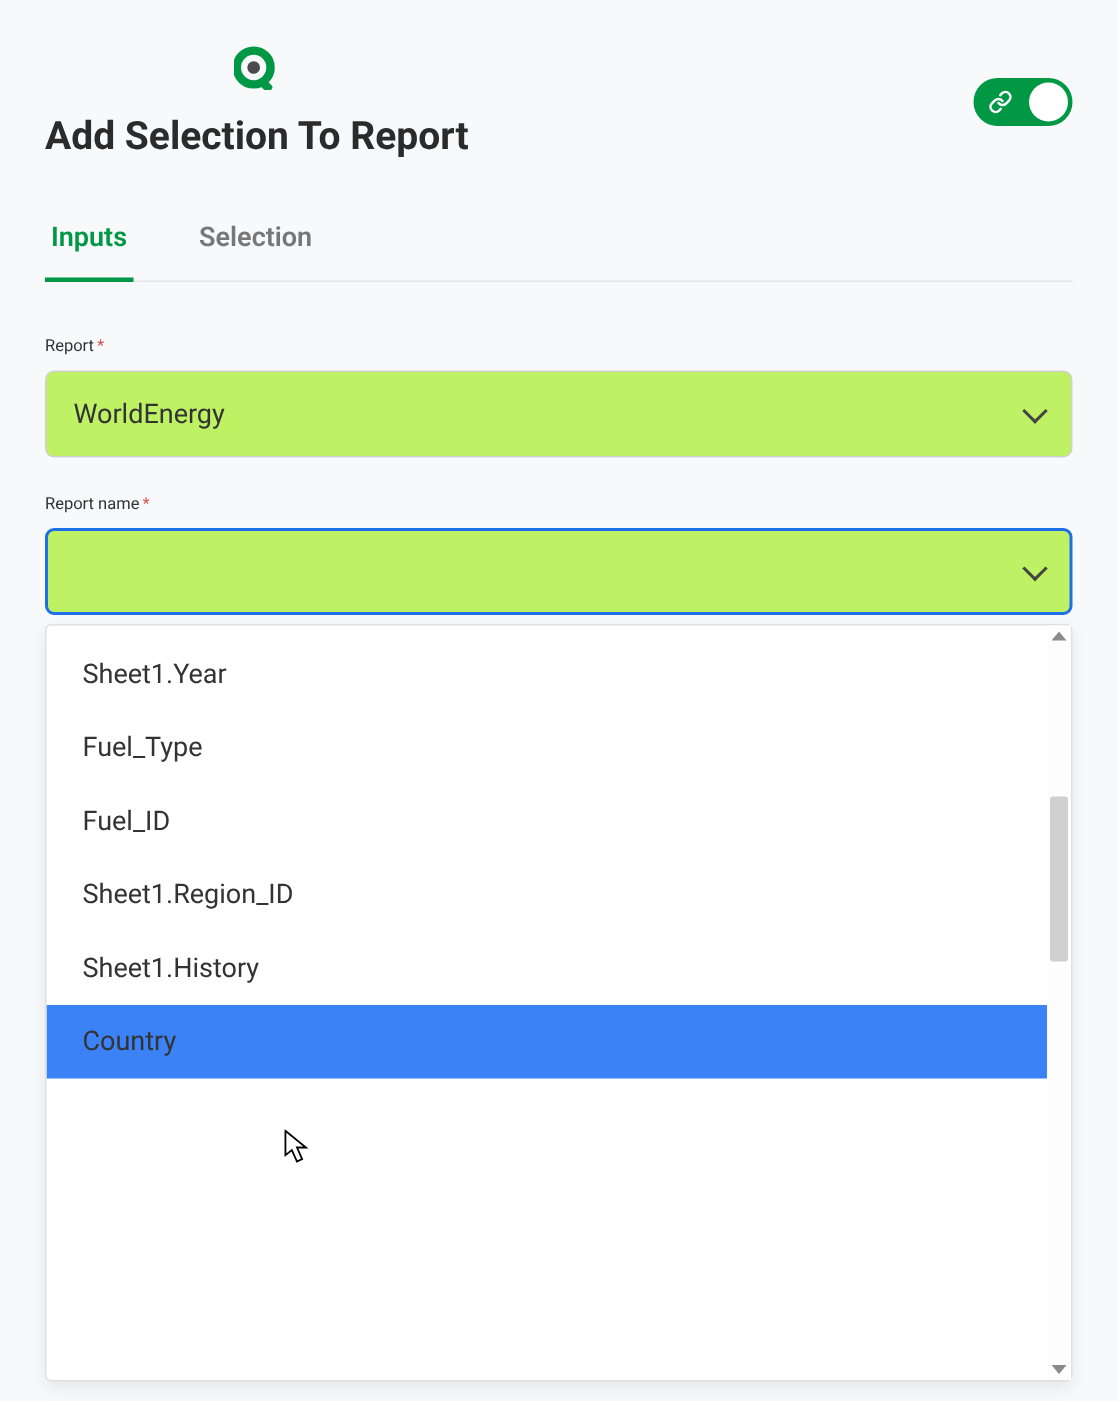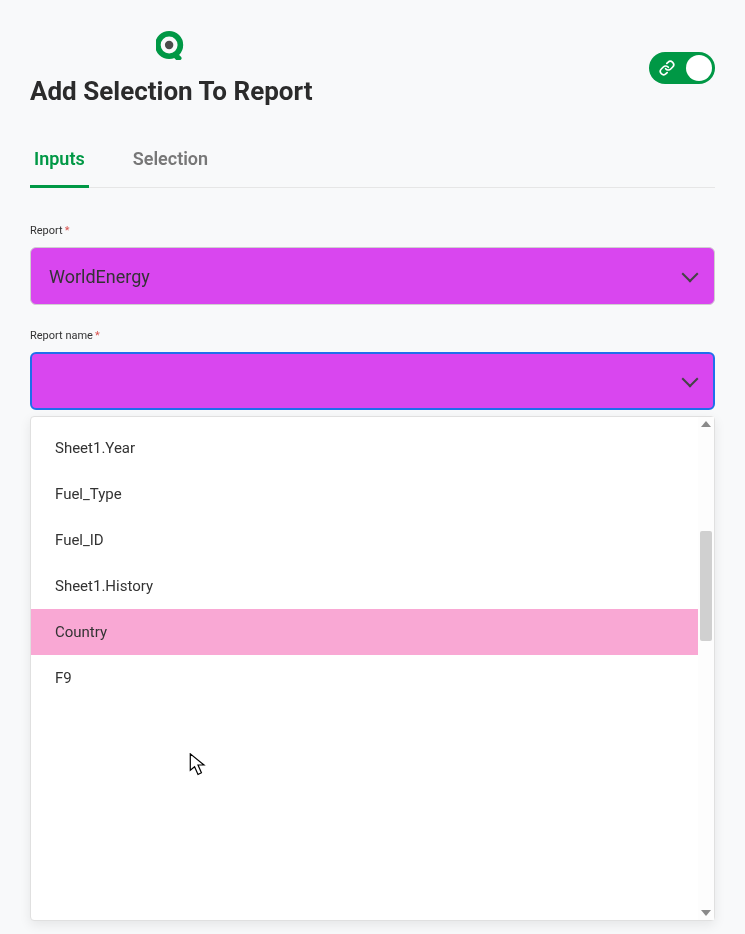--- a/index.html
+++ b/index.html
@@ -89,21 +89,21 @@
     color: #333;
     margin-bottom: 10px;
     display: block;
   }
   .req { color: #d9534f; margin-left: 2px; }
   .select-box {
     width: 100%;
     height: 58px;
     border: 1px solid #cfcfcf;
     border-radius: 6px;
-    background: #d946ef;
+    background: #bef264;
     display: flex;
     align-items: center;
     justify-content: space-between;
     padding: 0 18px;
     font-size: 18px;
     color: #333;
     cursor: pointer;
   }
   .select-box.focused {
     border: 2px solid #1f6feb;
@@ -134,26 +134,26 @@
   }
   .dropdown-list {
     flex: 1;
     overflow-y: auto;
     padding: 8px 0;
     scrollbar-width: none;
   }
   .dropdown-list::-webkit-scrollbar { display: none; }
   .dropdown-item {
     padding: 14px 24px;
-    font-size: 15px;
+    font-size: 18px;
     color: #333;
     cursor: pointer;
   }
   .dropdown-item.hovered {
-    background: #f9a8d4;
+    background: #3b82f6;
   }
 
   .fake-scrollbar {
     width: 16px;
     position: relative;
     background: #fdfdfd;
   }
   .fake-scrollbar .arrow-up,
   .fake-scrollbar .arrow-down {
     position: absolute;
@@ -230,23 +230,23 @@
   <div class="select-box focused">
     <span></span>
     <span class="chevron"></span>
   </div>
 
   <div class="dropdown">
     <div class="dropdown-list" id="dropdown-list">
         <div class="dropdown-item">Sheet1.Year</div>
         <div class="dropdown-item">Fuel_Type</div>
         <div class="dropdown-item">Fuel_ID</div>
+        <div class="dropdown-item">Sheet1.Region_ID</div>
         <div class="dropdown-item">Sheet1.History</div>
         <div class="dropdown-item hovered">Country</div>
-        <div class="dropdown-item">F9</div>
       </div>
     <div class="fake-scrollbar">
       <div class="arrow-up"></div>
       <div class="thumb"></div>
       <div class="arrow-down"></div>
     </div>
     <svg class="cursor-pointer" style="left:158px; top:336px;" viewBox="0 0 20 28">
       <path d="M1 1 L1 20 L6 16 L10 25 L14 23 L10 14 L17 14 Z" fill="#fff" stroke="#000" stroke-width="1.4"></path>
     </svg>
   </div>

